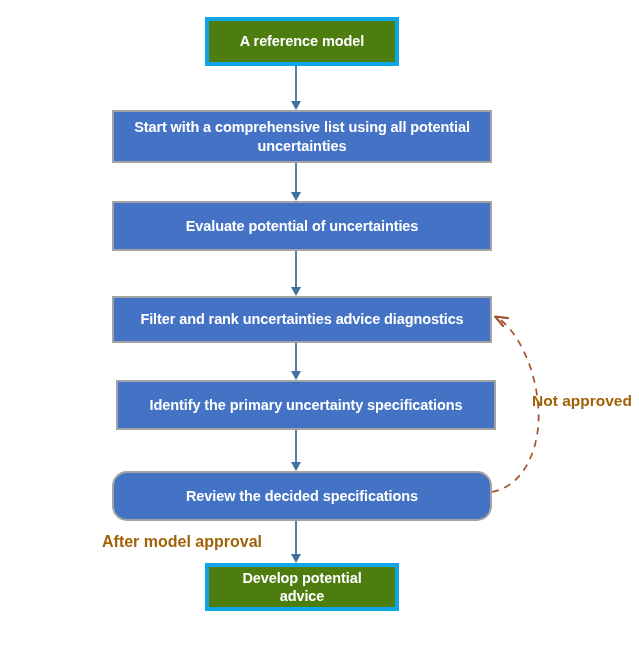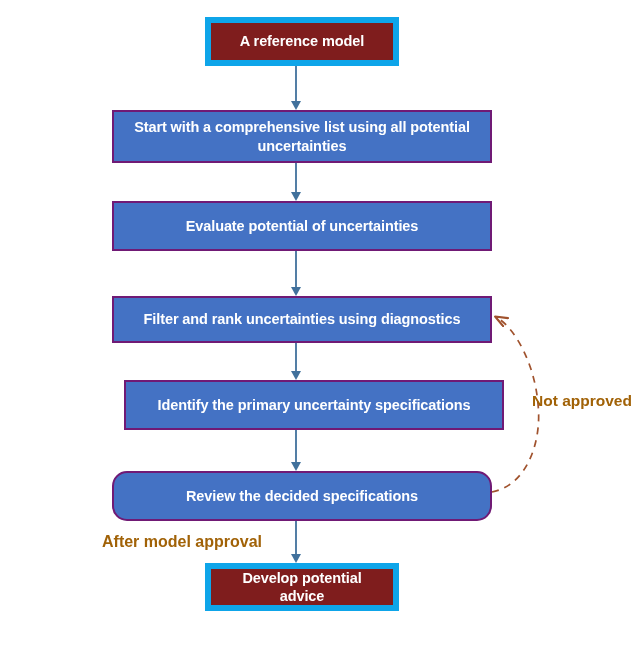--- a/index.html
+++ b/index.html
@@ -26,27 +26,27 @@
     align-items: center;
     justify-content: center;
     text-align: center;
     color: #ffffff;
     font-weight: bold;
     line-height: 1.25;
     letter-spacing: -0.1px;
     z-index: 3;
   }
   .node-gray {
-    background: #7f1d1d;
-    border: 6px solid #0ea5e9;
+    background: #4d7c0f;
+    border: 4px solid #0ea5e9;
     font-size: 14.5px;
   }
   .node-blue {
     background: #4472c4;
-    border: 2px solid #701a75;
+    border: 2px solid #a3a3a3;
     font-size: 14.5px;
   }
   .node-label {
     display: block;
     padding: 0 12px;
   }
 
   
   .connector {
     position: absolute;
@@ -95,24 +95,24 @@
 
   <div class="node node-blue" id="node-comprehensive-list" style="left: 112px; top: 110px; width: 380px; height: 53px;">
     <span class="node-label">Start with a comprehensive list using all potential uncertainties</span>
   </div>
 
   <div class="node node-blue" id="node-evaluate-influence" style="left: 112px; top: 201px; width: 380px; height: 50px;">
     <span class="node-label">Evaluate potential of uncertainties</span>
   </div>
 
   <div class="node node-blue" id="node-filter-and-rank" style="left: 112px; top: 296px; width: 380px; height: 47px;">
-    <span class="node-label">Filter and rank uncertainties using diagnostics</span>
+    <span class="node-label">Filter and rank uncertainties advice diagnostics</span>
   </div>
 
-  <div class="node node-blue" id="node-identify-primary" style="left: 124px; top: 380px; width: 380px; height: 50px;">
+  <div class="node node-blue" id="node-identify-primary" style="left: 116px; top: 380px; width: 380px; height: 50px;">
     <span class="node-label">Identify the primary uncertainty specifications</span>
   </div>
 
   <div class="node node-blue" id="node-review-decided" style="left: 112px; top: 471px; width: 380px; height: 50px; border-radius: 15px;">
     <span class="node-label">Review the decided specifications</span>
   </div>
 
   <div class="node node-gray" id="node-develop-advice" style="left: 205px; top: 563px; width: 194px; height: 48px;">
     <span class="node-label">Develop potential advice</span>
   </div>

